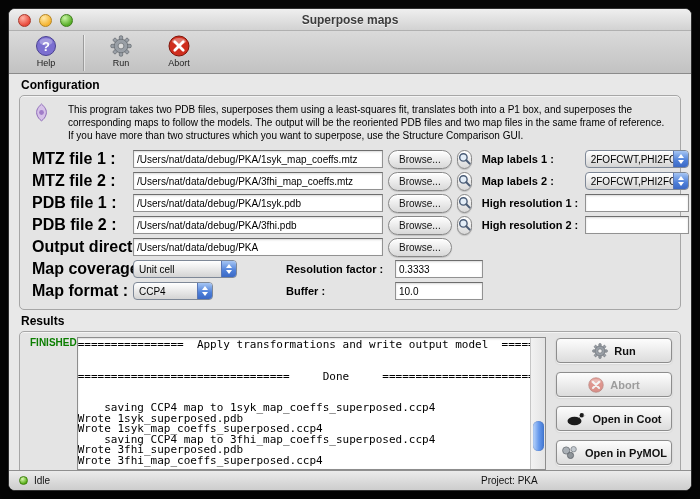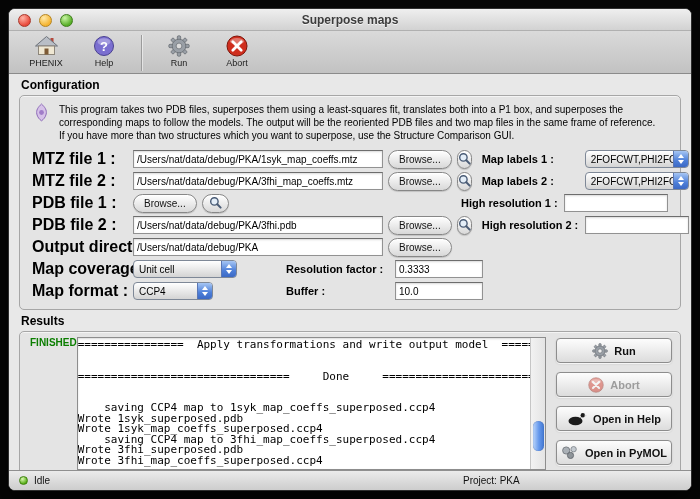--- a/index.html
+++ b/index.html
@@ -28,21 +28,21 @@
   .tblabel { font-size:9px; color:#1c1c1c; margin-top:0; }
   .tbdivider { width:1px; height:36px; background:#9b9b9b; margin:2px 8px 0; box-shadow:1px 0 0 rgba(255,255,255,.5); }
 
   
   .content { flex:1; overflow:hidden; background:#e8e8e8; }
   .section-title { font-size:12px; font-weight:bold; color:#000; margin:4px 0 3px 12px; }
   .panel { margin:0 10px; border:1px solid #a6a6a6; border-radius:5px; background:#e4e4e4;
            box-shadow:inset 0 1px 0 rgba(255,255,255,.6); }
 
   .config-panel { padding:4px 8px 6px; }
-  .desc { display:flex; gap:10px; padding:3px 4px 5px 6px; align-items:flex-start; }
+  .desc { display:flex; gap:19px; padding:3px 4px 5px 6px; align-items:flex-start; }
   .desc-text { font-size:10px; line-height:13px; color:#000; max-width:600px; }
 
   .frow { display:flex; align-items:center; margin:2px 4px; gap:5px; height:20px; }
   .flabel  { font-weight:bold; font-size:16px; width:96px; flex:0 0 auto; white-space:nowrap; }
   .flabel2 { font-weight:bold; font-size:11px; width:104px; flex:0 0 auto; white-space:nowrap; }
   .rlabel  { font-weight:bold; font-size:11px; width:98px; flex:0 0 auto; white-space:nowrap; }
   .spacer { flex:1; }
   .ctrlcell { width:148px; flex:0 0 auto; display:flex; }
 
   .tfield { height:18px; border:1px solid #929292; border-top-color:#6d6d6d; background:#fff;
@@ -88,48 +88,37 @@
   .rbtn.disabled { color:#9c9c9c; }
   .rbtn.disabled .dimicon { opacity:.45; }
   .bicon { display:flex; align-items:center; }
 
   
   .statusbar { height:20px; flex:0 0 auto; border-top:1px solid #8f8f8f;
                background:linear-gradient(#ebebeb,#cdcdcd); display:flex; align-items:center;
                padding:0 10px; font-size:10px; color:#111; position:relative; }
   .status-dot { width:9px; height:9px; border-radius:50%; margin-right:6px; flex:0 0 auto;
                 background:radial-gradient(circle at 35% 28%, #dcf8b4, #55ad14 72%); border:1px solid #3e820d; }
-  .project { position:absolute; left:454px; }
+  .project { position:absolute; left:472px; }
 </style>
 </head>
 <body>
 
 <div class="window">
 
   <div class="titlebar">
     <div class="traffic">
       <span class="tl red"></span>
       <span class="tl yellow"></span>
       <span class="tl green"></span>
     </div>
     <div class="title">Superpose maps</div>
   </div>
 
   <div class="toolbar">
-    <div class="tbitem">
-      <span class="tbicon">
-        <svg width="25" height="22" viewBox="0 0 25 22">
-          <rect x="16.5" y="3" width="3" height="5" fill="#b4493c"></rect>
-          <polygon points="12.5,1.5 23.5,11 1.5,11" fill="#b9bec6" stroke="#6e737b" stroke-width="1"></polygon>
-          <rect x="4.5" y="11" width="16" height="8.5" fill="#efe7d2" stroke="#8d867a" stroke-width="1"></rect>
-          <rect x="10.5" y="13.5" width="4" height="6" fill="#7d5a35"></rect>
-        </svg>
-      </span>
-      <span class="tblabel">PHENIX</span>
-    </div>
     <div class="tbitem">
       <span class="tbicon">
         <svg width="22" height="22" viewBox="0 0 22 22">
           <circle cx="11" cy="11" r="9.5" fill="#7b6fd0" stroke="#4a4290" stroke-width="1"></circle>
           <ellipse cx="11" cy="6.8" rx="6.5" ry="3.6" fill="#ffffff" opacity="0.3"></ellipse>
           <text x="11" y="15.5" text-anchor="middle" font-family="Liberation Sans, sans-serif" font-size="13" font-weight="bold" fill="#ffffff">?</text>
         </svg>
       </span>
       <span class="tblabel">Help</span>
     </div>
@@ -218,20 +207,21 @@
           <span class="popup-text">2FOFCWT,PHI2FOF...</span>
           <span class="popup-arrows">
               <i class="arr-up"></i>
               <i class="arr-down"></i>
             </span>
         </div>
       </div>
 
       <div class="frow">
         <span class="flabel">PDB file 1 :</span>
+        <input type="text" class="tfield path" value="/Users/nat/data/debug/PKA/1syk.pdb" style="">
         <button class="btn">Browse...</button>
         <button class="btn magbtn">
           <span>
             <svg width="13" height="13" viewBox="0 0 13 13">
               <circle cx="5.4" cy="5.4" r="3.7" fill="#e4eef8" stroke="#4a5c76" stroke-width="1.4"></circle>
               <line x1="8.3" y1="8.3" x2="11.6" y2="11.6" stroke="#4a5c76" stroke-width="2" stroke-linecap="round"></line>
             </svg>
           </span>
         </button>
         <span class="spacer"></span>
@@ -345,21 +335,21 @@
         </button>
         <button class="rbtn">
           <span class="bicon">
             <svg width="20" height="15" viewBox="0 0 20 15">
               <ellipse cx="8.5" cy="10" rx="7" ry="4.3" fill="#1b1b1b"></ellipse>
               <path d="M12.5 9 C13.5 7 14 5 15.4 4 L13 8.5 Z" fill="#1b1b1b"></path>
               <circle cx="15.8" cy="4.3" r="2.2" fill="#1b1b1b"></circle>
               <polygon points="17.6,3.6 20,4.8 17.6,5.6" fill="#cfcfcf"></polygon>
             </svg>
           </span>
-          <span>Open in Help</span>
+          <span>Open in Coot</span>
         </button>
         <button class="rbtn">
           <span class="bicon">
             <svg width="18" height="15" viewBox="0 0 18 15">
               <circle cx="5.2" cy="5.5" r="3.6" fill="#aab0b6" stroke="#686d73" stroke-width="0.8"></circle>
               <circle cx="12.6" cy="4.2" r="2.7" fill="#c4cad0" stroke="#7a8086" stroke-width="0.8"></circle>
               <circle cx="9.5" cy="10.4" r="3.1" fill="#8e9499" stroke="#5d6268" stroke-width="0.8"></circle>
             </svg>
           </span>
           <span>Open in PyMOL</span>

